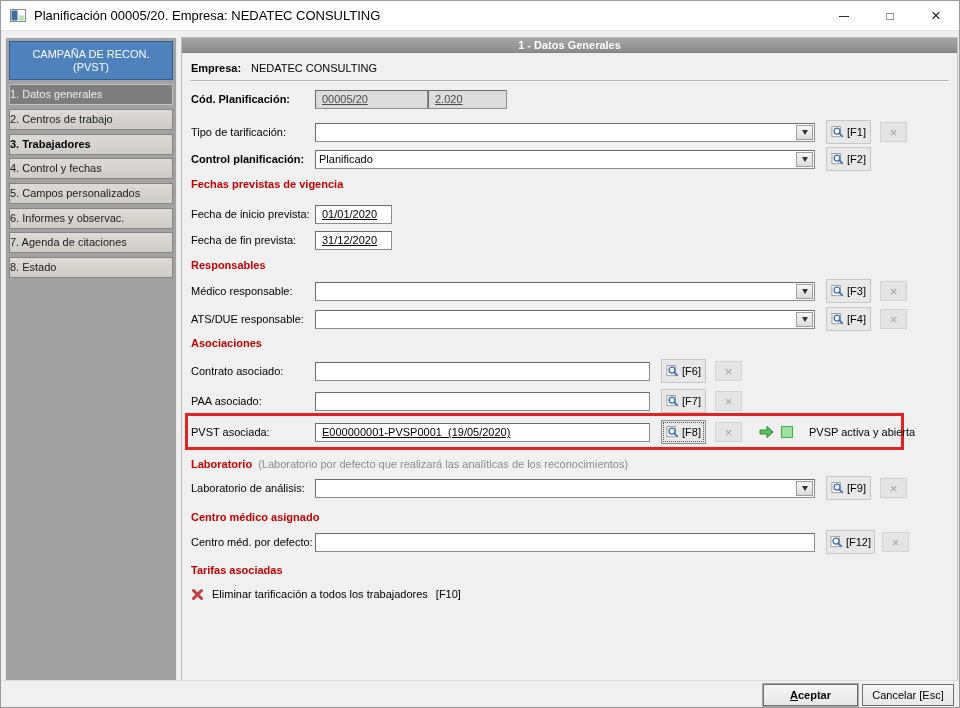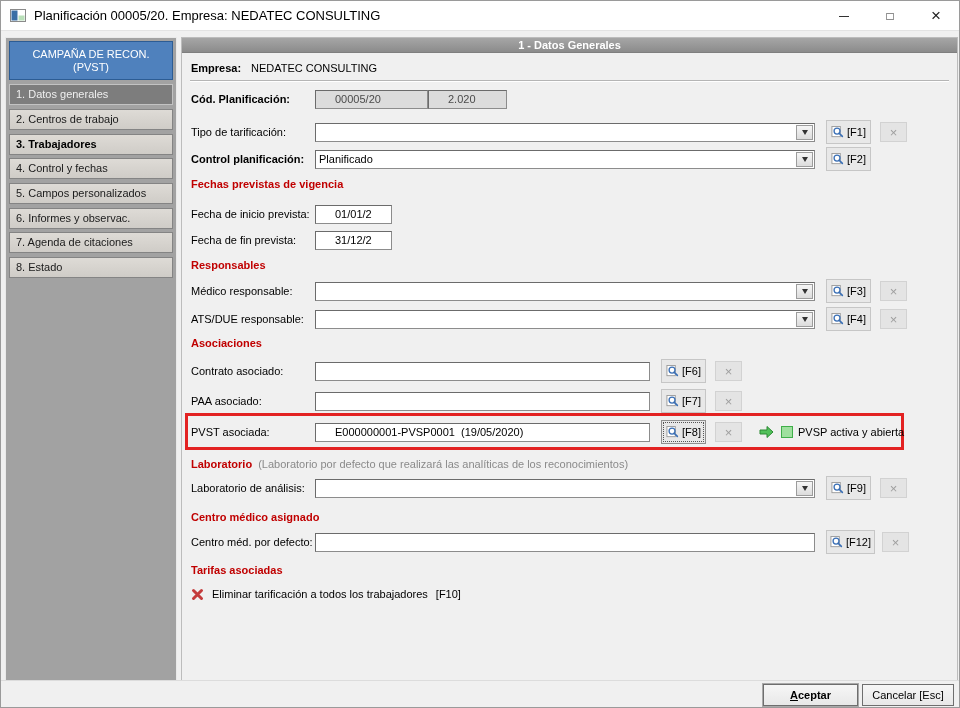--- a/index.html
+++ b/index.html
@@ -23,21 +23,21 @@
 
   
   .sidebar { position:absolute; left:4px; top:36px; width:172px; height:645px;
              background:#a2a2a2; border:1px solid #e9e9e9; }
   .side-header { position:absolute; left:3px; top:3px; right:3px; height:39px;
                  background:#4f81bd; border:1px solid #2c5c94; color:#fff;
                  display:flex; flex-direction:column; align-items:center; justify-content:center;
                  line-height:13px; font-size:11px; }
   .side-item { position:absolute; left:3px; right:3px; height:21px; line-height:19px;
                background:linear-gradient(#dedbd6,#cfccc7); border:1px solid #848484;
-               padding-left:6px; color:#1a1a1a; cursor:default; }
+               color:#1a1a1a; cursor:default; }
   .side-item.selected { background:#7d7d7d; color:#efefef; border:1px solid #c2c2c2; }
   .side-item.bold { font-weight:bold; color:#000; }
 
   
   .main { position:absolute; left:180px; top:36px; width:777px; height:645px;
           background:#f0f0f0; border:1px solid #bcbcbc; }
   .main-header { position:absolute; top:0; left:0; right:0; height:15px;
                  background:linear-gradient(#a6a6a6,#8b8b8b); border-bottom:1px solid #7f7f7f;
                  color:#fff; font-weight:bold; text-align:center; line-height:15px; font-size:11px; }
 
@@ -45,21 +45,21 @@
   .flabel { display:inline-block; width:124px; flex:0 0 124px; }
   .flabel.bold { font-weight:bold; }
   .sec-title { position:absolute; left:9px; font-weight:bold; color:#c00000; height:14px; }
   .sec-hint { font-weight:normal; color:#8a8a8a; margin-left:6px; }
   .separator { position:absolute; left:8px; right:8px; height:2px;
                border-top:1px solid #b5b5b5; border-bottom:1px solid #ffffff; }
 
   .tb, .combo { background:#fff; border:1px solid #8c8c8c; border-top-color:#6b6b6b;
                 border-left-color:#6b6b6b; height:19px; font-family:"Liberation Sans",sans-serif;
                 font-size:11px; }
-  input.tb { padding:0 19px; color:#000; }
+  input.tb { padding:0 6px; color:#000;text-decoration:underline; }
   input.tb:disabled, .tb.disabled { background:#dcdcdc; color:#4b4b4b; }
   .combo { display:flex; align-items:stretch; }
   .combo-text { flex:1; padding:2px 3px 0 3px; overflow:hidden; white-space:nowrap; }
   .combo-btn { width:17px; margin:1px; background:linear-gradient(#f6f6f6,#dcdcdc);
                border:1px solid #9c9c9c; display:flex; align-items:center; justify-content:center; }
   .tri { width:0; height:0; border-left:3.5px solid transparent; border-right:3.5px solid transparent;
          border-top:5px solid #333; }
 
   .btn-search { height:24px; width:45px; margin-left:11px; background:#e8e8e8;
                 border:1px solid #c6c6c6; display:flex; align-items:center; justify-content:center;
@@ -71,21 +71,21 @@
                font-family:"Liberation Sans",sans-serif; }
 
   .w500 { width:500px; } .w335 { width:335px; } .w113 { width:113px; }
   .w79 { width:79px; } .w77 { width:77px; }
 
   .red-box { position:absolute; left:3px; top:375px; width:719px; height:37px;
              border:3px solid #e32222; }
   .status-arrow { margin-left:17px; display:flex; }
   .status-square { width:12px; height:12px; margin-left:7px; background:#9ee09e;
                    border:1px solid #3fae49; }
-  .status-text { margin-left:5px; }
+  .status-text { margin-left:16px; }
 
   .tarifa-row { position:absolute; left:9px; display:flex; align-items:center; gap:8px; height:16px; cursor:default; }
 
   
   .footer { position:absolute; left:0; right:0; bottom:0; height:27px; background:#f0f0f0;
             border-top:1px solid #dcdcdc; }
   .footer-btn { position:absolute; top:3px; height:22px; background:linear-gradient(#f6f6f6,#e8e8e8);
                 border:1px solid #6e6e6e; font-size:11px; font-family:"Liberation Sans",sans-serif; }
   .footer-btn.accept { left:762px; width:95px; font-weight:bold; box-shadow:0 0 0 1px #a9a9a9; }
   .footer-btn.cancel { left:861px; width:92px; }

